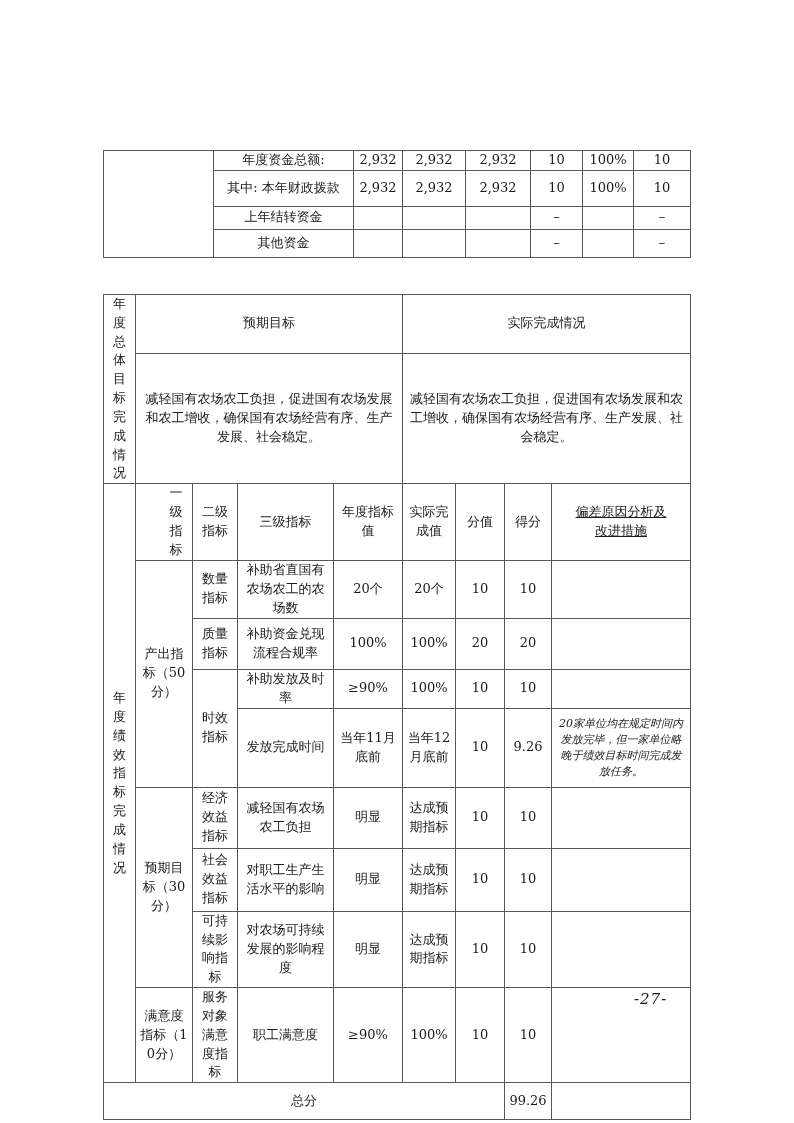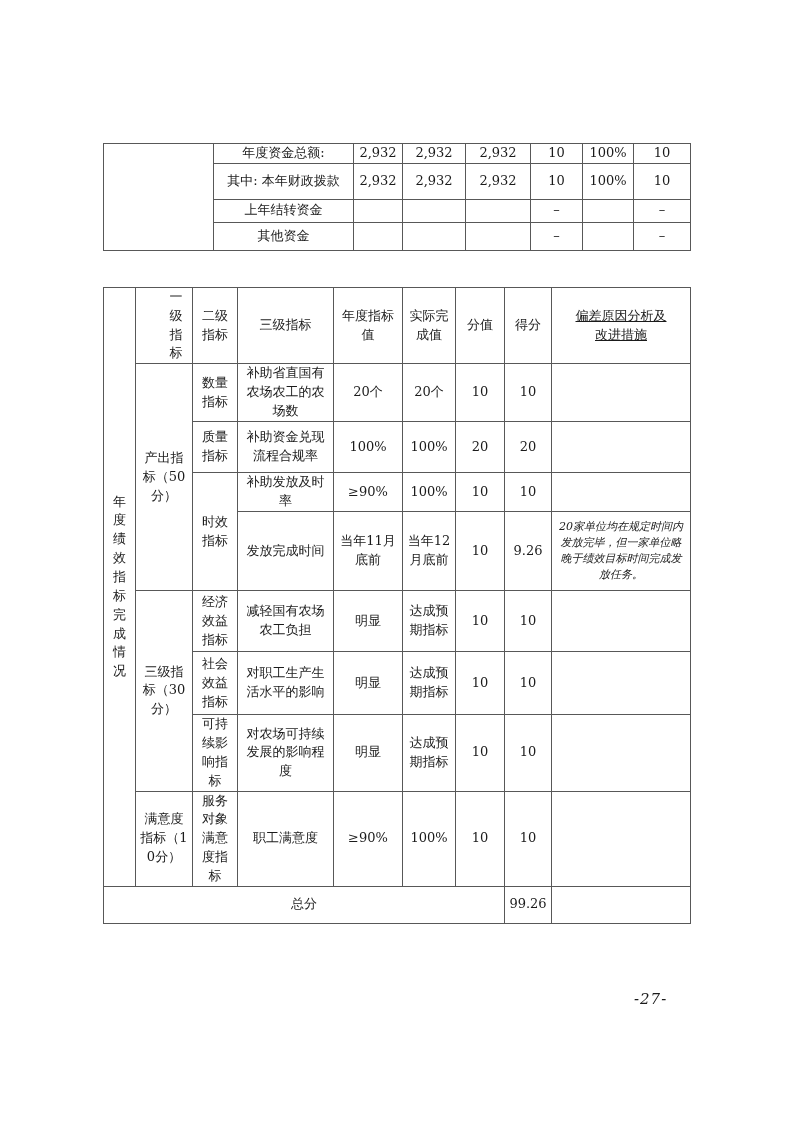--- a/index.html
+++ b/index.html
@@ -5,21 +5,21 @@
   html, body { margin: 0; padding: 0; }
   body {
     width: 794px; height: 1123px;
     background: #ffffff;
     font-family: "DejaVu Serif", "Liberation Serif", serif;
     color: #1b1b1b;
     position: relative;
   }
   .doc-table {
     position: absolute;
-    left: 103px; top: 143px;
+    left: 103px; top: 150px;
     width: 587px;
   }
   table.tbl {
     border-collapse: collapse;
     table-layout: fixed;
     width: 587px;
     font-size: 13px;
     color: #1b1b1b;
   }
   table.tbl + table.tbl { margin-top: -1px; }
@@ -111,20 +111,38 @@
       <td>–</td>
       <td></td>
       <td>–</td>
     </tr>
     <tr style="height:0">
           <td style="border:none;height:37px;padding:0"></td>
         </tr>
   </tbody>
     </table>
 
+  <table class="tbl">
+    <colgroup>
+      <col style="width:32px">
+        <col style="width:267px">
+        <col style="width:288px">
+    </colgroup>
+    <tbody>
+        <tr style="height:33px">
+      <td class="va-label" rowspan="2">年度总体目标完成情况</td>
+      <td>预期目标</td>
+      <td>实际完成情况</td>
+    </tr>
+    <tr style="height:73px">
+      <td class="goal-left">减轻国有农场农工负担，促进国有农场发展和农工增收，确保国有农场经营有序、生产发展、社会稳定。</td>
+      <td class="goal-right">减轻国有农场农工负担，促进国有农场发展和农工增收，确保国有农场经营有序、生产发展、社会稳定。</td>
+    </tr>
+  </tbody>
+    </table>
 
   <table class="tbl">
     <colgroup>
       <col style="width:32px">
         <col style="width:57px">
         <col style="width:45px">
         <col style="width:96px">
       <col style="width:69px">
         <col style="width:53px">
         <col style="width:49px">
@@ -173,21 +191,21 @@
     </tr>
     <tr style="height:79px">
       <td class="lv3">发放完成时间</td>
       <td class="target">当年11月底前</td>
       <td>当年12月底前</td>
       <td>10</td>
       <td>9.26</td>
       <td class="note-cell">20家单位均在规定时间内发放完毕，但一家单位略晚于绩效目标时间完成发放任务。</td>
     </tr>
     <tr style="height:61px">
-      <td class="lv1" rowspan="3">三级指标（30分）</td>
+      <td class="lv1" rowspan="3">预期目标（30分）</td>
       <td class="lv2">经济效益指标</td>
       <td class="lv3">减轻国有农场农工负担</td>
       <td class="target">明显</td>
       <td>达成预期指标</td>
       <td>10</td>
       <td>10</td>
       <td class="note-cell"></td>
     </tr>
     <tr style="height:63px">
       <td class="lv2">社会效益指标</td>

